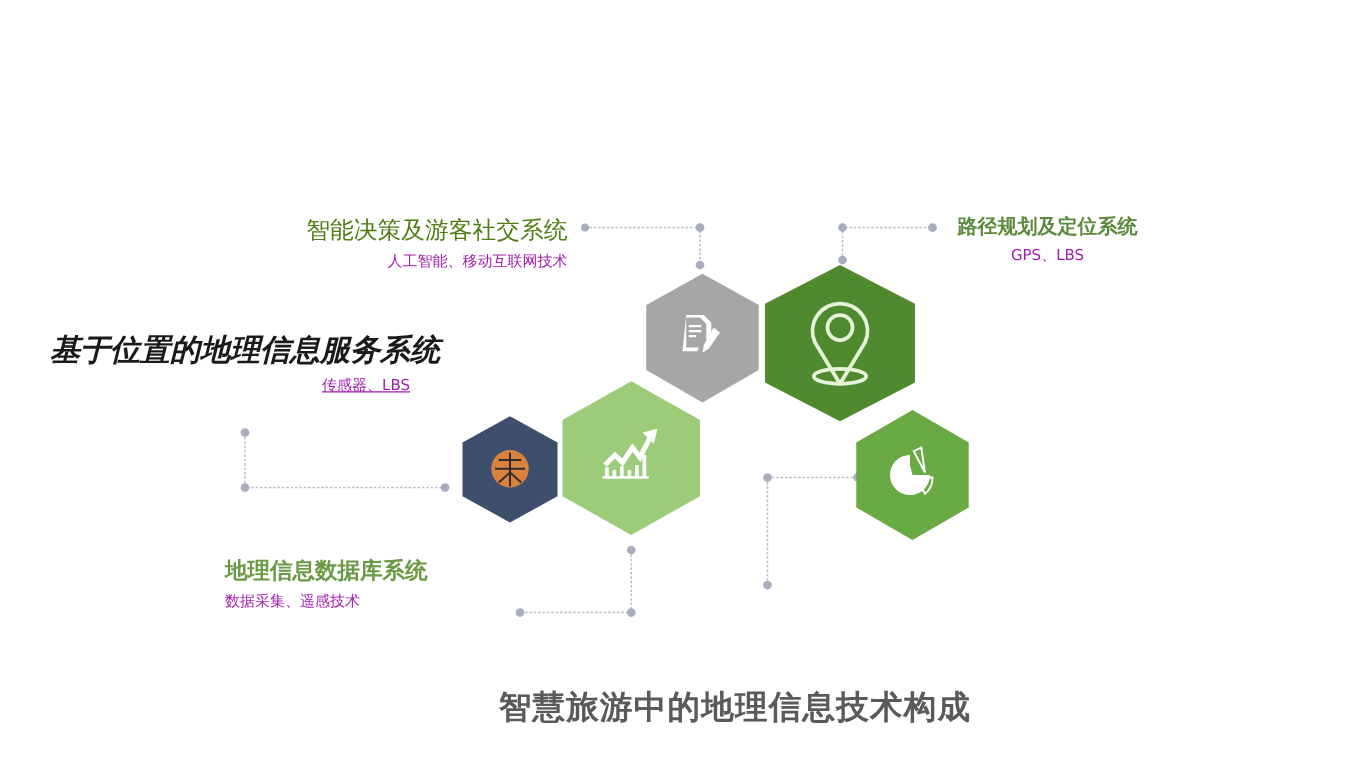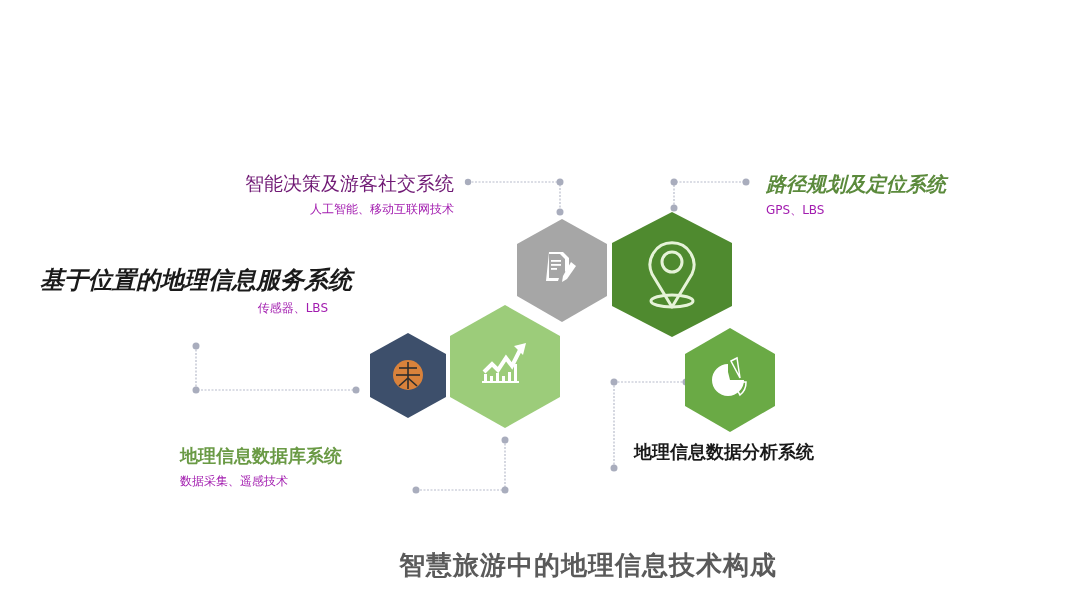--- a/index.html
+++ b/index.html
@@ -101,36 +101,35 @@
     <polygon points="730,328 775,354 775,406 730,432 685,406 685,354" fill="#6aaa45"></polygon>
     <g fill="#ffffff">
       <path d="M728,372 L728,364 A16,16 0 1 0 744,380 L730,380 Z"></path>
       <path d="M731,361 L737,358 L740,378 Z" fill="none" stroke="#ffffff" stroke-width="1.5"></path>
       <path d="M733,382 L746,382 A16,16 0 0 1 740,395 Z" fill="none" stroke="#ffffff" stroke-width="1.5"></path>
     </g>
   </g>
 </svg>
 
 <div class="abs" style="left:190px; top:171px; width:264px; text-align:right;">
-  <div class="title" style="font-size:19px; color:#701a75; font-weight:normal;font-family:Liberation Mono, monospace;">智能决策及游客社交系统</div>
+  <div class="title" style="font-size:19px; color:#4d7c0f; font-weight:normal;font-family:Liberation Mono, monospace;">智能决策及游客社交系统</div>
   <div class="sub" style="margin-top:4px;">人工智能、移动互联网技术</div>
 </div>
 
 <div class="abs" style="left:766px; top:171px;">
-  <div class="title" style="font-size:20px; color:#5b8a3c;font-style:italic;">路径规划及定位系统</div>
-  <div class="sub" style="margin-top:4px;">GPS、LBS</div>
+  <div class="title" style="font-size:16px; color:#5b8a3c;">路径规划及定位系统</div>
+  <div class="sub" style="margin-top:4px;text-align:center;">GPS、LBS</div>
 </div>
 
 <div class="abs" style="left:40px; top:264px; width:288px; text-align:right;">
   <div class="title" style="font-size:24px; color:#1a1a1a;font-style:italic;">基于位置的地理信息服务系统</div>
-  <div class="sub" style="margin-top:4px;">传感器、LBS</div>
+  <div class="sub" style="margin-top:4px;text-decoration:underline;">传感器、LBS</div>
 </div>
 
 <div class="abs" style="left:180px; top:444px; width:218px; text-align:left;">
   <div class="title" style="font-size:18px; color:#6a9a45;">地理信息数据库系统</div>
   <div class="sub" style="margin-top:5px;">数据采集、遥感技术</div>
 </div>
 
 <div class="abs" style="left:634px; top:440px;">
-  <div class="title" style="font-size:18px; color:#1a1a1a;">地理信息数据分析系统</div>
 </div>
 
 <div class="caption">智慧旅游中的地理信息技术构成</div>
 
 </body></html>

